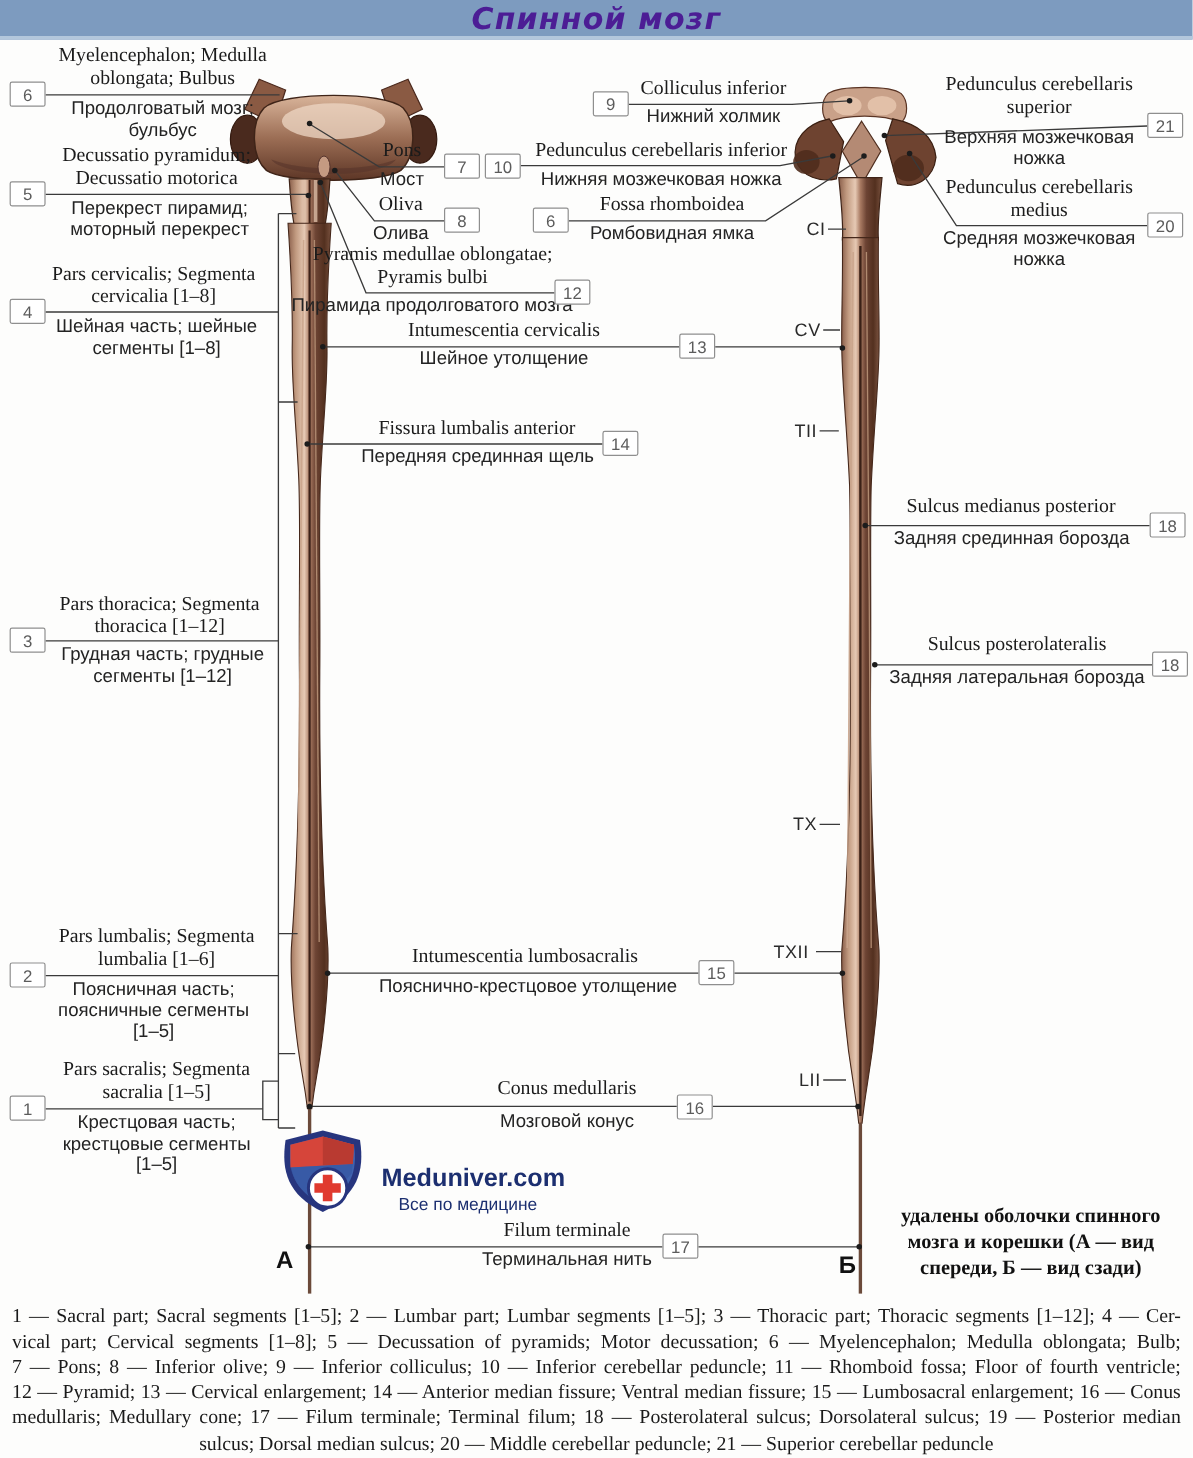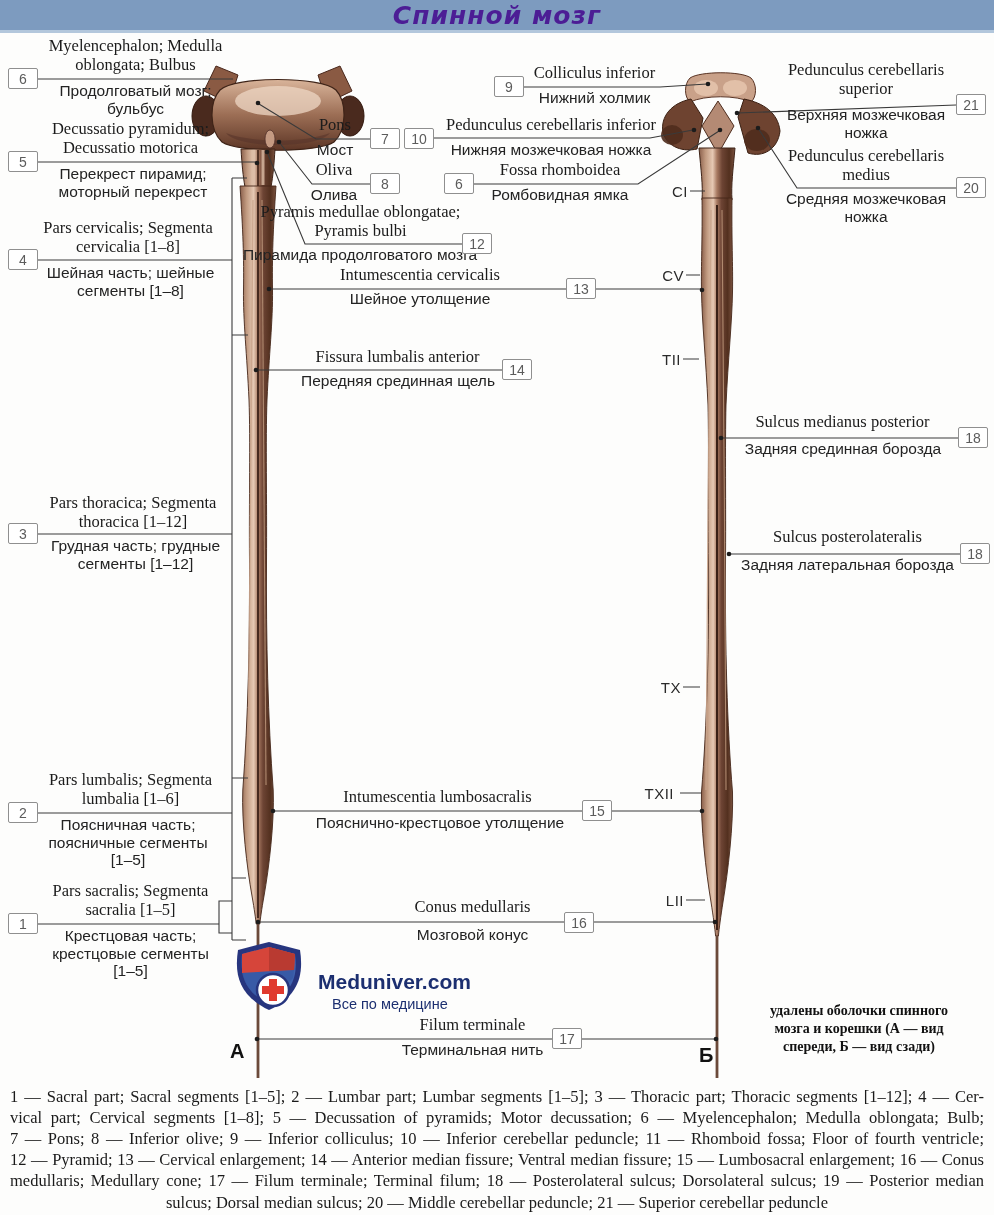--- a/index.html
+++ b/index.html
@@ -17,21 +17,21 @@
   .nw{white-space:nowrap;}
   .nbox{position:absolute;z-index:4;width:30px;height:21px;background:#ffffff;
        border:1.5px solid #8f8f8f;border-radius:2px;box-sizing:border-box;
        display:flex;align-items:center;justify-content:center;
        font-family:"Liberation Sans",sans-serif;font-size:14px;color:#5c5c5c;}
   .vert{position:absolute;z-index:3;width:44px;text-align:right;
        font-family:"Liberation Sans",sans-serif;font-size:15px;color:#2a2a2a;letter-spacing:0.5px;}
   .figletter{position:absolute;z-index:3;font-family:"Liberation Sans",sans-serif;
        font-weight:700;font-size:20px;color:#111;}
   .note{position:absolute;left:726px;top:1002px;width:266px;z-index:3;text-align:center;
-       font-family:"Liberation Serif",serif;font-weight:700;font-size:14px;line-height:1.3;color:#111;}
+       font-family:"Liberation Serif",serif;font-weight:700;font-size:17px;line-height:1.3;color:#111;}
   .legend{position:absolute;left:10px;top:1086px;width:974px;z-index:3;
        font-family:"Liberation Serif",serif;font-size:16.5px;line-height:1.28;color:#1a1a1a;}
   .legend .jl{text-align:justify;text-align-last:justify;}
   .legend .cl{text-align:center;}
   .logo{position:absolute;left:228px;top:940px;z-index:5;display:flex;align-items:flex-end;}
   .logo-text{margin-left:8px;padding-top:6px;}
   .logo-site{font-family:"Liberation Sans",sans-serif;font-weight:700;font-size:21px;color:#1c2f70;}
   .logo-tag{font-family:"Liberation Sans",sans-serif;font-size:14.5px;color:#1c2f70;margin-top:2px;margin-left:14px;}
 </style>
 </head>

